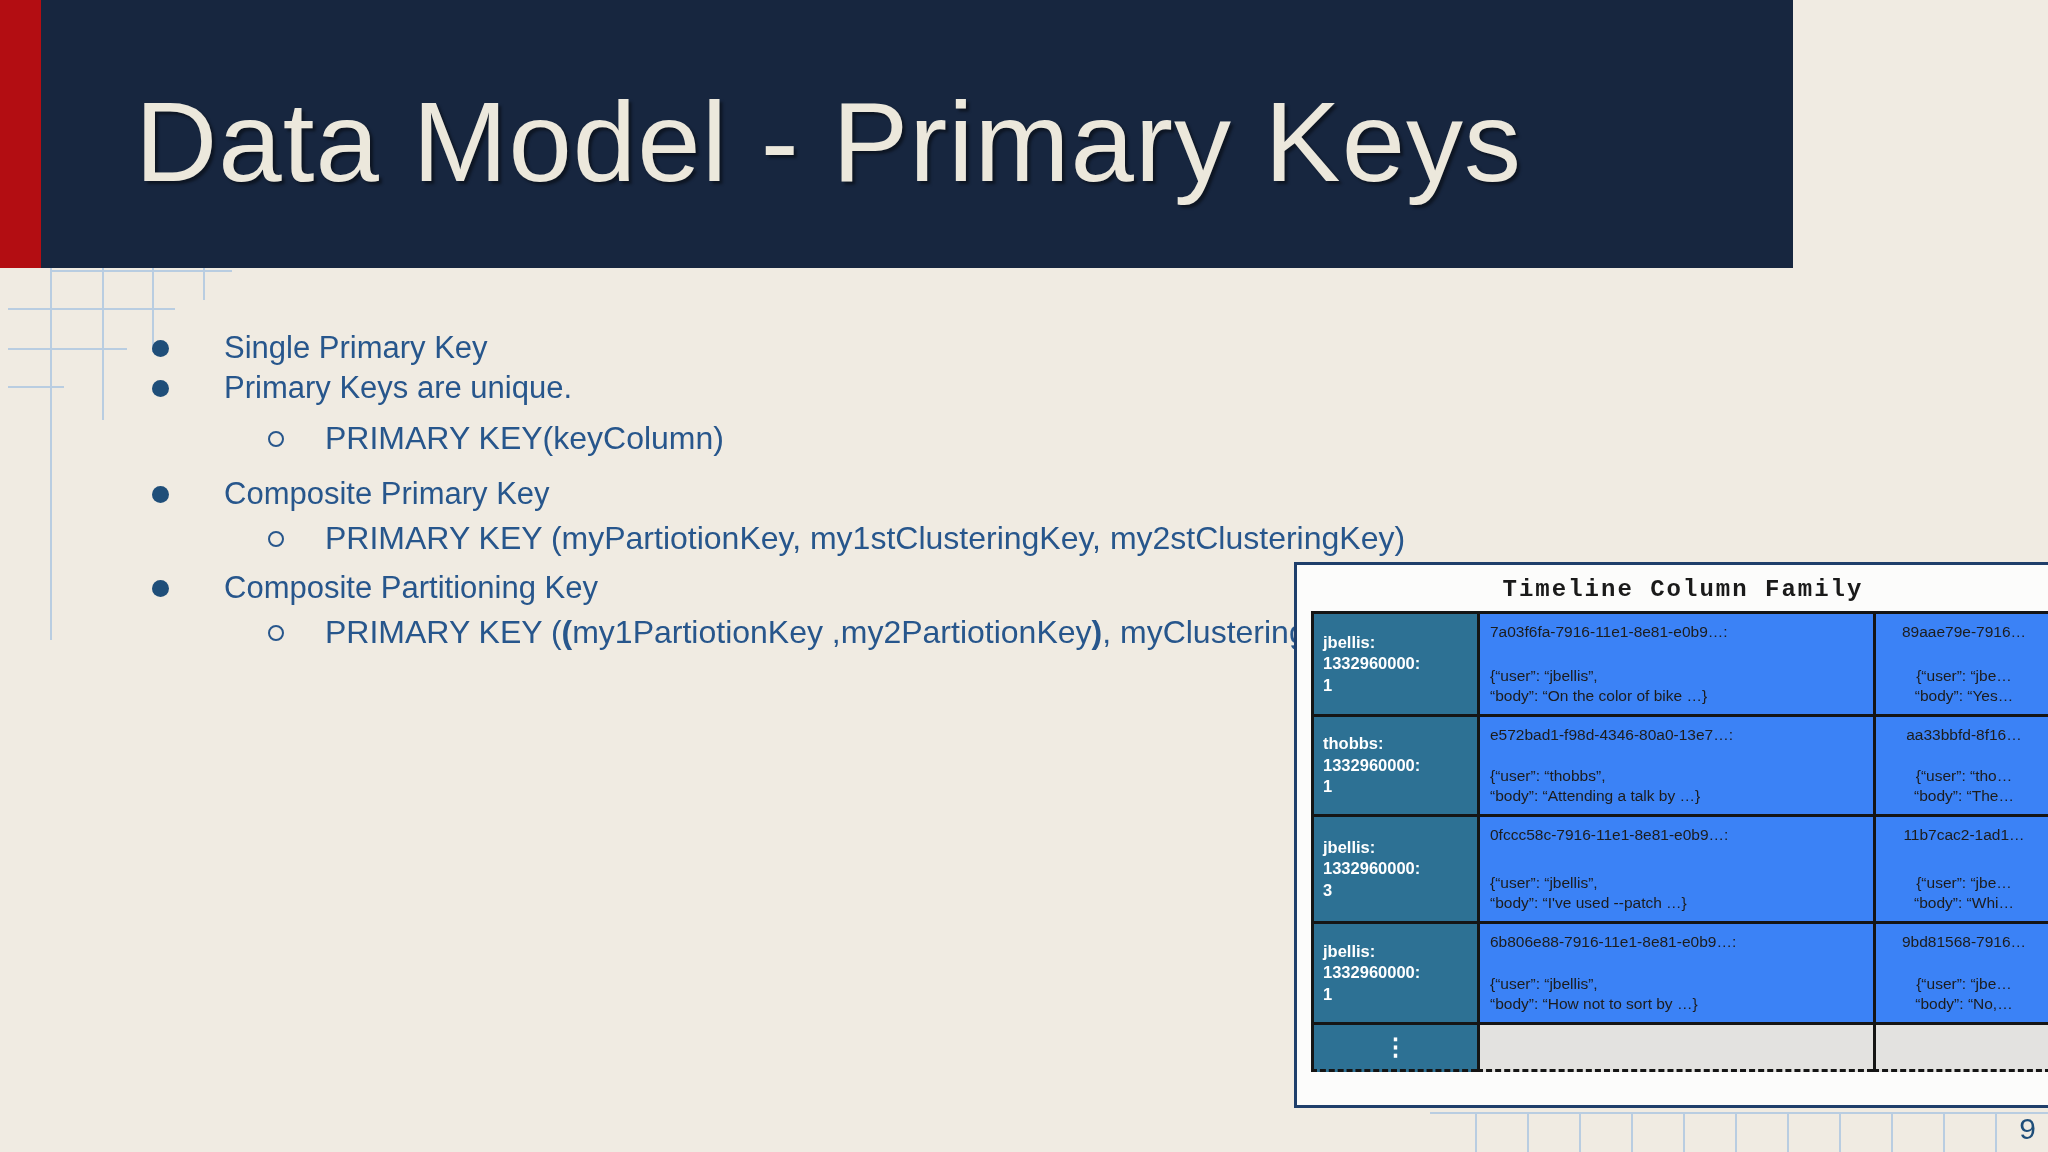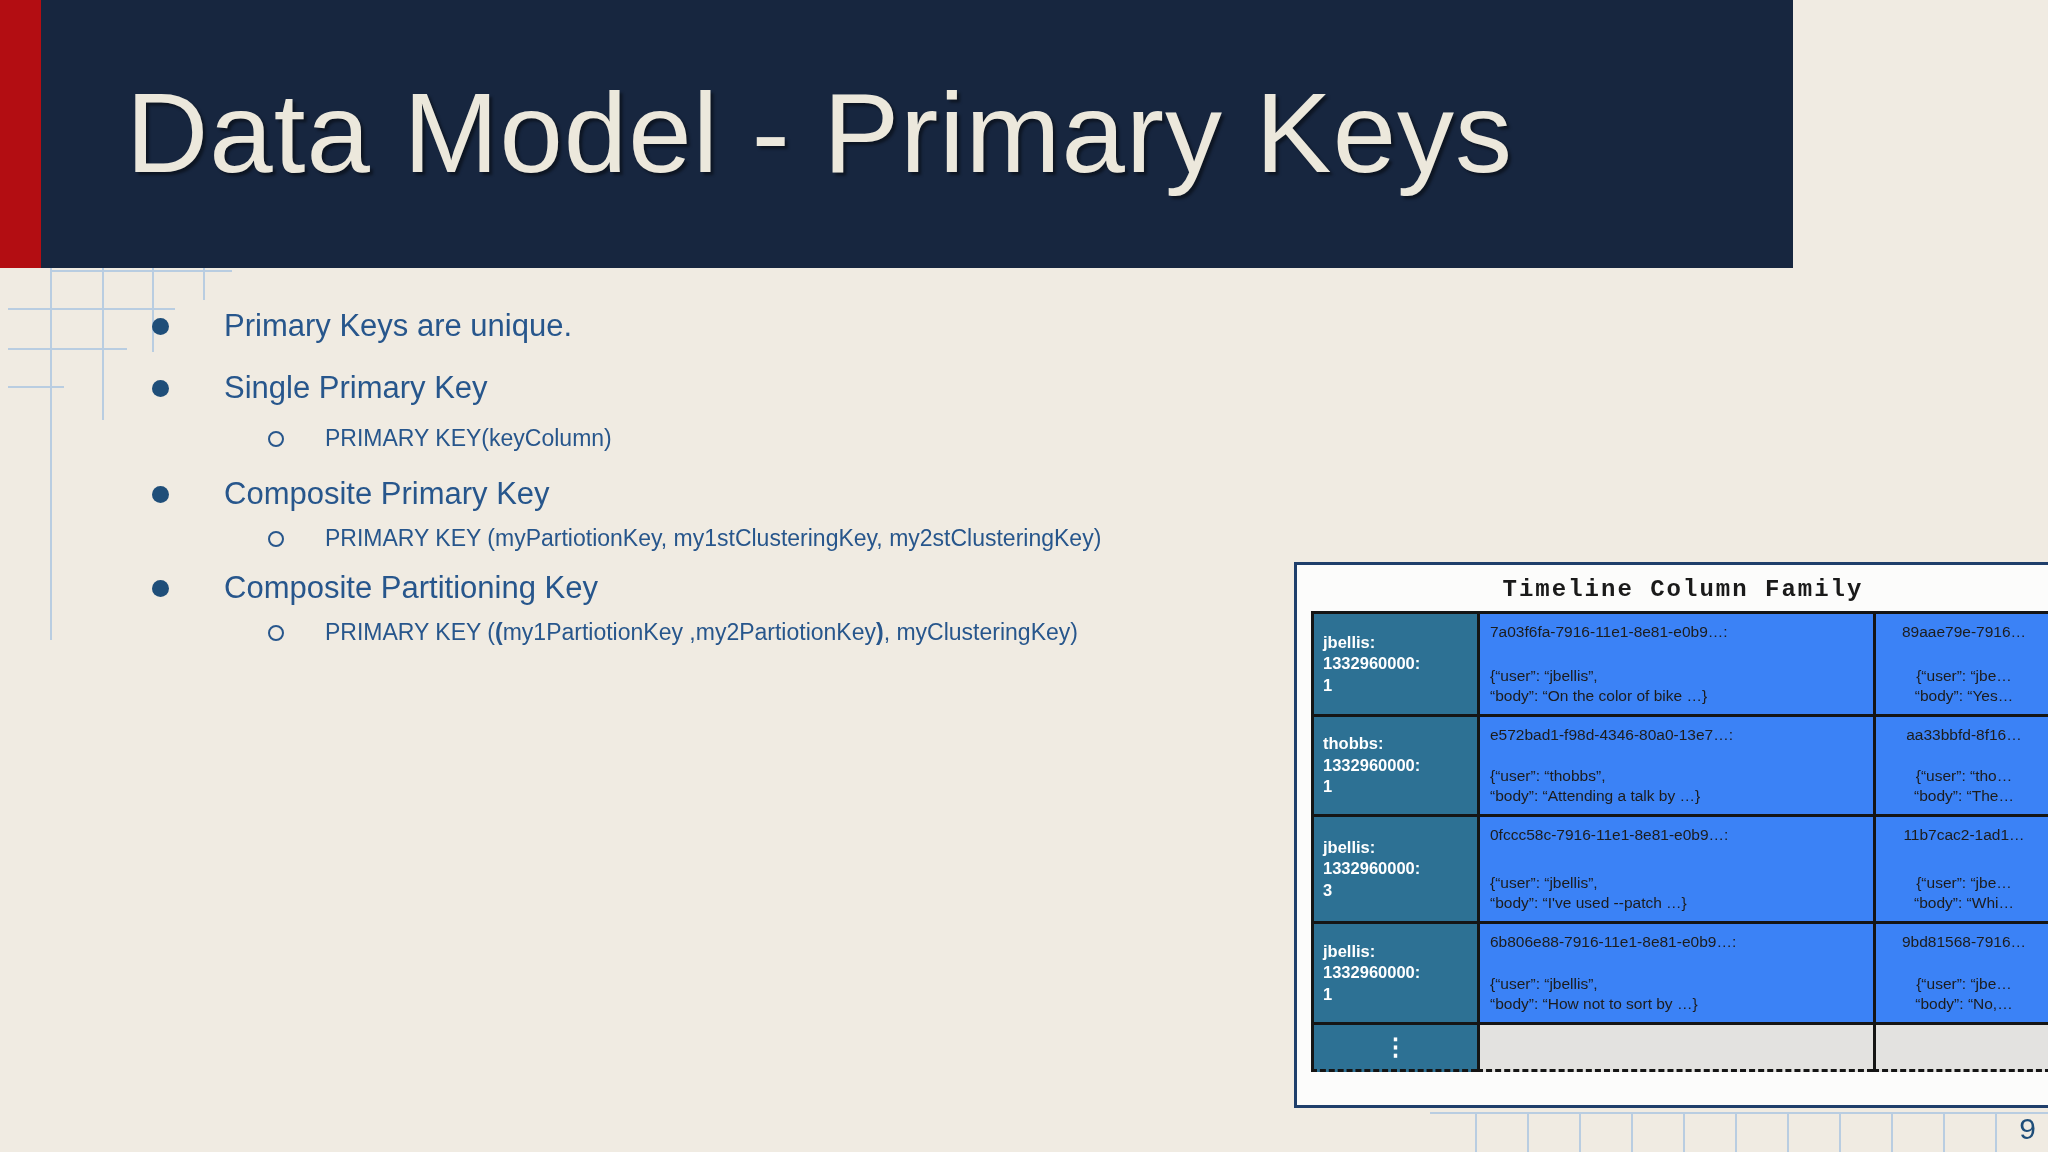--- a/index.html
+++ b/index.html
@@ -4,39 +4,39 @@
 <style>
   html,body{margin:0;padding:0;background:#d8d4cc;}
   .slide{
     position:relative;width:2048px;height:1152px;overflow:hidden;
     background:#f0ebe2;font-family:"Liberation Sans",sans-serif;
   }
   
   .header{position:absolute;left:0;top:0;width:1793px;height:268px;background:#17263f;}
   .red-bar{position:absolute;left:0;top:0;width:41px;height:268px;background:#b30d12;}
   .slide-title{
-    position:absolute;left:126px;top:62px;margin:0;
+    position:absolute;left:126px;top:62px;margin:9px;
     font-size:114px;font-weight:400;line-height:1.25;color:#ece8dc;
     letter-spacing:1px;text-shadow:3px 3px 3px rgba(0,0,0,0.45);
     white-space:nowrap;
   }
   
   .gl{position:absolute;background:#b9cde1;}
   
   .bullets{position:absolute;left:150px;top:306px;width:950px;color:#27568c;}
   .l1{
     position:relative;padding-left:74px;font-size:31px;line-height:40px;height:40px;
     white-space:nowrap;
   }
   .l1::before{
     content:"";position:absolute;left:2px;top:12px;width:17px;height:17px;border-radius:50%;
     background:#1f4e79;
   }
   .l2{
-    position:relative;padding-left:175px;font-size:23px;line-height:32px;height:32px;
+    position:relative;padding-left:175px;font-size:32px;line-height:32px;height:32px;
     white-space:nowrap;
   }
   .l2::before{
     content:"";position:absolute;left:118px;top:9px;width:12px;height:12px;border-radius:50%;
     border:2px solid #27568c;background:transparent;
   }
   .mt22{margin-top:22px;} .mt14{margin-top:14px;} .mt16{margin-top:20px;} .mt8{margin-top:8px;}
   .bold{font-weight:bold;}
   
   .figure{
@@ -121,22 +121,22 @@
     <div class="gl" style="left:2006px;top:1064px;width:42px;height:2px;"></div>
     <div class="gl" style="left:2044px;top:763px;width:2px;height:345px;"></div>
   </div>
 
   <div class="header">
     <h1 class="slide-title">Data Model - Primary Keys</h1>
   </div>
   <div class="red-bar"></div>
 
   <div class="bullets">
+    <div class="l1 mt22"><span>Single Primary Key</span></div>
     <div class="l1"><span>Primary Keys are unique.</span></div>
-    <div class="l1 mt22"><span>Single Primary Key</span></div>
     <div class="l2 mt14"><span>PRIMARY KEY(keyColumn)</span></div>
     <div class="l1 mt16"><span>Composite Primary Key</span></div>
     <div class="l2 mt8"><span>PRIMARY KEY (myPartiotionKey, my1stClusteringKey, my2stClusteringKey)</span></div>
     <div class="l1 mt14"><span>Composite Partitioning Key</span></div>
     <div class="l2 mt8"><span><span>PRIMARY KEY (</span><span class="bold">(</span><span>my1PartiotionKey ,my2PartiotionKey</span><span class="bold">)</span><span>, myClusteringKey)</span></span></div>
   </div>
 
   <div class="figure">
     <div class="figure-title">Timeline Column Family</div>
     <div class="ktable">

